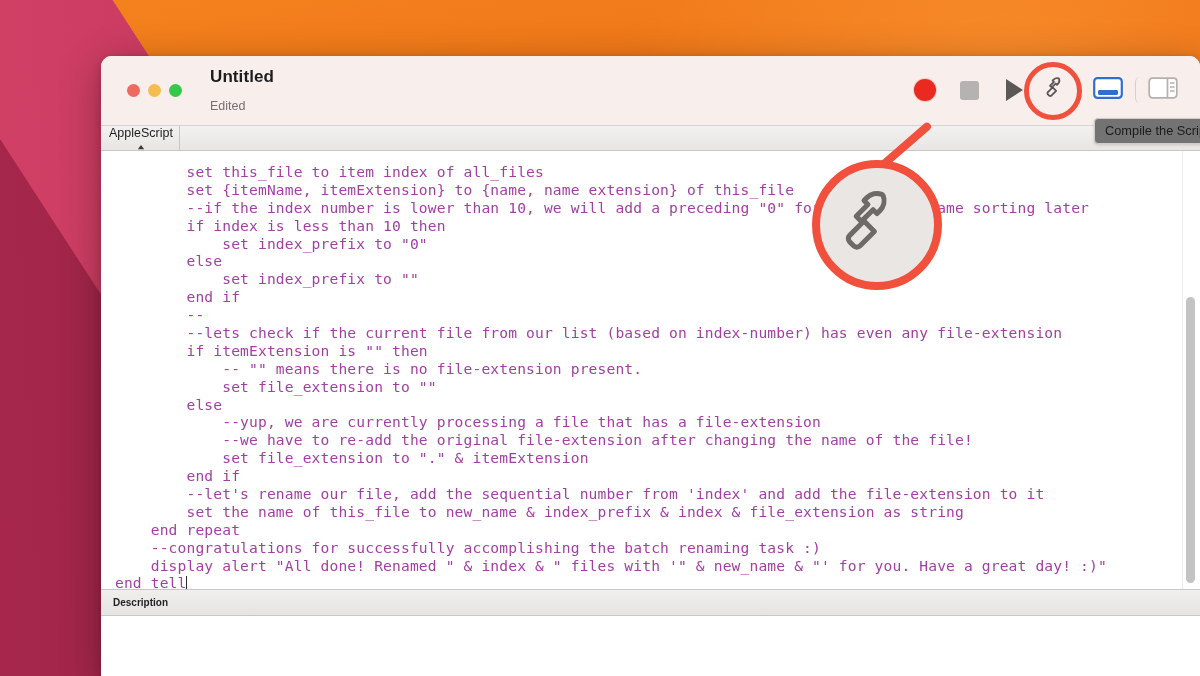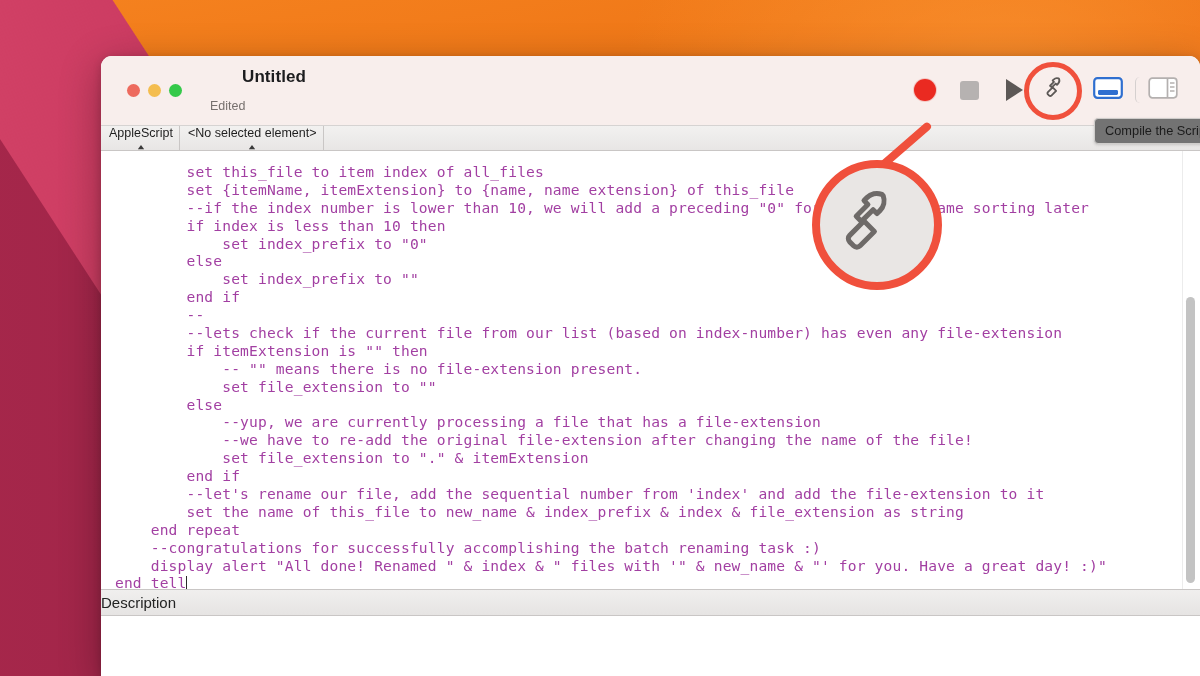--- a/index.html
+++ b/index.html
@@ -99,21 +99,20 @@
     display: flex;
     flex-direction: column;
     justify-content: center;
     line-height: 1.15;
   }
   .doc-title {
     font-size: 17px;
     font-weight: bold;
     color: #1d1d1f;
     letter-spacing: 0.1px;
-    margin-left: 32px;
   }
   .doc-subtitle {
     font-size: 12.5px;
     color: #76706e;
     margin-top: 12px;
   }
 
   .toolbar-right {
     position: absolute;
     right: 18px;
@@ -256,22 +255,23 @@
   }
 
   
   .desc-header {
     height: 25px;
     background: linear-gradient(#f0efee, #e6e4e3);
     border-top: 1px solid #c9c6c5;
     border-bottom: 1px solid #c9c6c5;
     display: flex;
     align-items: center;
-    font-size: 15px;
-    font-weight: normal;
+    padding-left: 12px;
+    font-size: 10px;
+    font-weight: bold;
     color: #232323;
     flex: 0 0 auto;
   }
   .desc-body {
     flex: 0 0 auto;
     height: 60px;
     background: #ffffff;
   }
 
   
@@ -406,29 +406,20 @@
   <div class="navbar">
     <div class="popup">
       <span>AppleScript</span>
       <span class="chev">
         <svg width="8" height="13" viewBox="0 0 8 13" fill="#3a3a3a">
           <path d="M4 0 7.2 4.2H0.8z"></path>
             <path d="M4 13 0.8 8.8h6.4z"></path>
         </svg>
       </span>
     </div>
-    <div class="popup">
-      <span>&lt;No selected element&gt;</span>
-      <span class="chev">
-        <svg width="8" height="13" viewBox="0 0 8 13" fill="#3a3a3a">
-          <path d="M4 0 7.2 4.2H0.8z"></path>
-            <path d="M4 13 0.8 8.8h6.4z"></path>
-        </svg>
-      </span>
-    </div>
   </div>
 
   <div class="editor">
     <div class="code clipped-top" id="code-lines"><span class="ln">        set this_file to item index of all_files</span><span class="ln">        set {itemName, itemExtension} to {name, name extension} of this_file</span><span class="ln">        --if the index number is lower than 10, we will add a preceding "0" for better filename sorting later</span><span class="ln">        if index is less than 10 then</span><span class="ln">            set index_prefix to "0"</span><span class="ln">        else</span><span class="ln">            set index_prefix to ""</span><span class="ln">        end if</span><span class="ln">        --</span><span class="ln">        --lets check if the current file from our list (based on index-number) has even any file-extension</span><span class="ln">        if itemExtension is "" then</span><span class="ln">            -- "" means there is no file-extension present.</span><span class="ln">            set file_extension to ""</span><span class="ln">        else</span><span class="ln">            --yup, we are currently processing a file that has a file-extension</span><span class="ln">            --we have to re-add the original file-extension after changing the name of the file!</span><span class="ln">            set file_extension to "." &amp; itemExtension</span><span class="ln">        end if</span><span class="ln">        --let's rename our file, add the sequential number from 'index' and add the file-extension to it</span><span class="ln">        set the name of this_file to new_name &amp; index_prefix &amp; index &amp; file_extension as string</span><span class="ln">    end repeat</span><span class="ln">    --congratulations for successfully accomplishing the batch renaming task :)</span><span class="ln">    display alert "All done! Renamed " &amp; index &amp; " files with '" &amp; new_name &amp; "' for you. Have a great day! :)"</span><span class="ln">end tell<span class="caret"></span></span></div>
     <div class="vscroll">
       <div class="vthumb"></div>
     </div>
   </div>
 
   <div class="desc-header">Description</div>

